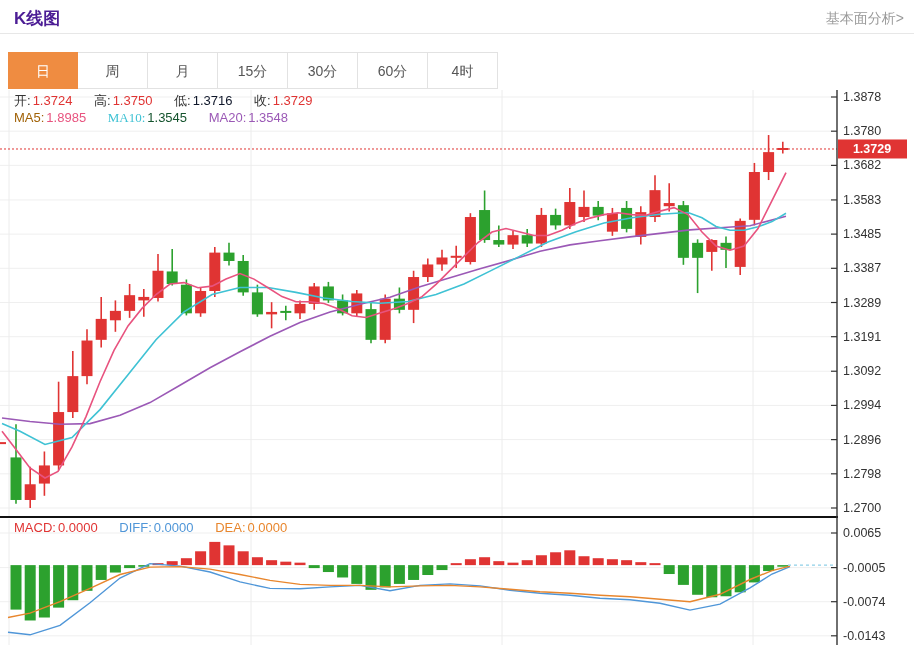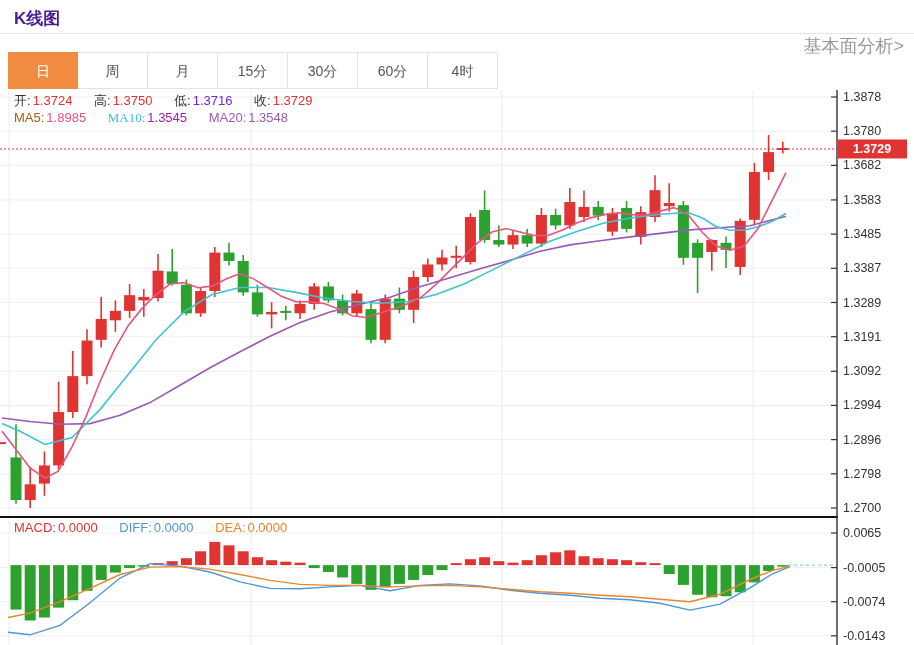--- a/index.html
+++ b/index.html
@@ -1,19 +1,19 @@
 <!DOCTYPE html>
 <html><head>
 <meta charset="utf-8">
 <style>
   html,body{margin:0;padding:0;background:#fff;}
   body{width:914px;height:645px;position:relative;overflow:hidden;
        font-family:"Liberation Sans","DejaVu Sans",sans-serif;}
   .page-title{position:absolute;top:7px;left:14px;font-size:17px;font-weight:bold;color:#4c1d95;}
-  .fund-link{position:absolute;top:10px;right:10px;font-size:18px;color:#999;text-decoration:none;cursor:pointer;margin-top:24px;}
+  .fund-link{position:absolute;top:10px;right:10px;font-size:14px;color:#999;text-decoration:none;cursor:pointer;}
   .header-divider{position:absolute;top:33px;left:0;width:914px;border-top:1px solid #e7e7e7;}
   .tabs{position:absolute;top:52px;left:8px;display:flex;}
   .tab{width:70px;height:37px;line-height:37px;text-align:center;font-size:14px;color:#555;
        background:#fff;border:1px solid #e2e2e2;border-left:none;box-sizing:border-box;cursor:pointer;}
   .tab:first-child{border-left:1px solid #e2e2e2;}
   .tab.active{color:#fff;font-weight:normal;}
   .overlay-row{position:absolute;left:14px;font-size:13px;z-index:5;white-space:nowrap;}
   .overlay-row span{margin-right:2px;}
   .lbl{color:#333;}
   .gap{display:inline-block;width:14px;}
@@ -272,27 +272,27 @@
   <div class="tab">月</div>
   <div class="tab">15分</div>
   <div class="tab">30分</div>
   <div class="tab">60分</div>
   <div class="tab">4时</div>
 </div>
 
 <div class="overlay-row" style="top:92px;">
   <span class="lbl">开:</span><span style="color: rgb(224, 52, 51);">1.3724</span><span class="gap"></span>
   <span class="lbl">高:</span><span style="color: rgb(224, 52, 51);">1.3750</span><span class="gap"></span>
-  <span class="lbl">低:</span><span style="color: #6d28d9;">1.3716</span><span class="gap"></span>
+  <span class="lbl">低:</span><span style="color: #0f172a;">1.3716</span><span class="gap"></span>
   <span class="lbl">收:</span><span style="color: rgb(224, 52, 51);">1.3729</span>
 </div>
 
 <div class="overlay-row" style="top:110px;">
   <span style="color: #a16207;">MA5:</span><span style="color: rgb(232, 83, 127);">1.8985</span><span class="gap"></span>
-  <span style="color: rgb(63, 194, 212); font-family: Liberation Serif, serif;">MA10:</span><span style="color: #a21caf; margin-top: 40px;">1.3545</span><span class="gap"></span>
+  <span style="color: rgb(63, 194, 212); font-family: Liberation Serif, serif;">MA10:</span><span style="color: #14532d; margin-top: 40px;">1.3545</span><span class="gap"></span>
   <span style="color: rgb(155, 89, 182);">MA20:</span><span style="color: rgb(155, 89, 182);">1.3548</span>
 </div>
 
 <div class="overlay-row" style="top:520px;">
   <span style="color: rgb(224, 52, 51);">MACD:</span><span style="color: rgb(224, 52, 51);">0.0000</span><span class="gap"></span>
   <span style="color: rgb(79, 150, 216);">DIFF:</span><span style="color: rgb(79, 150, 216);">0.0000</span><span class="gap"></span>
   <span style="color: rgb(232, 134, 45);">DEA:</span><span style="color: rgb(232, 134, 45);">0.0000</span>
 </div>
 
 </body></html>

